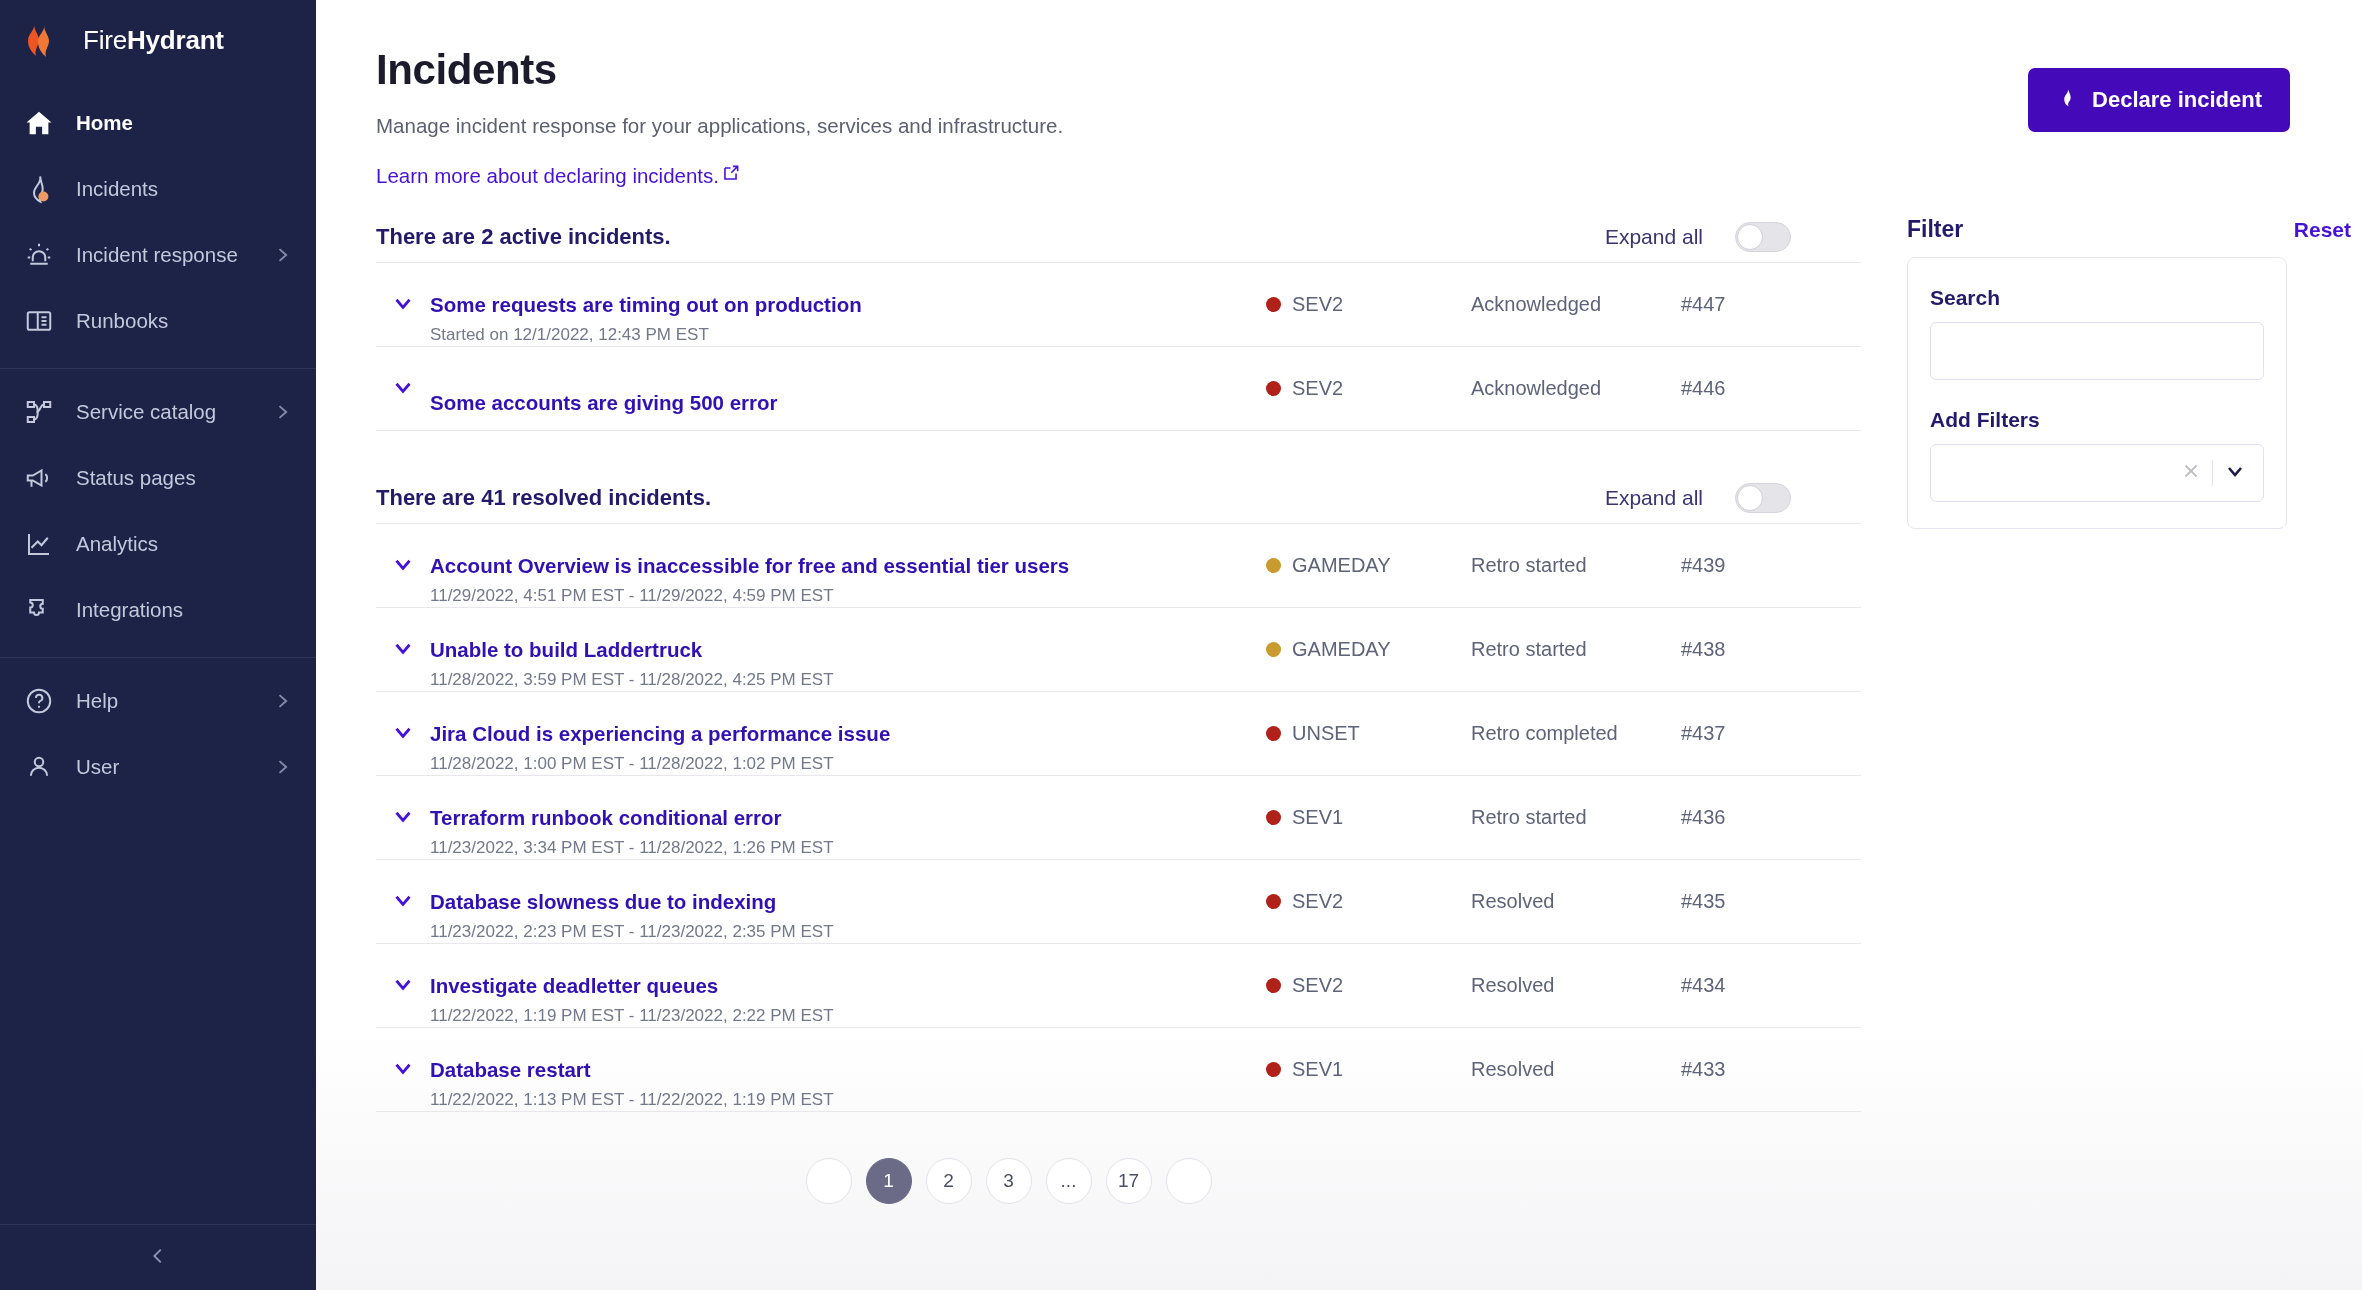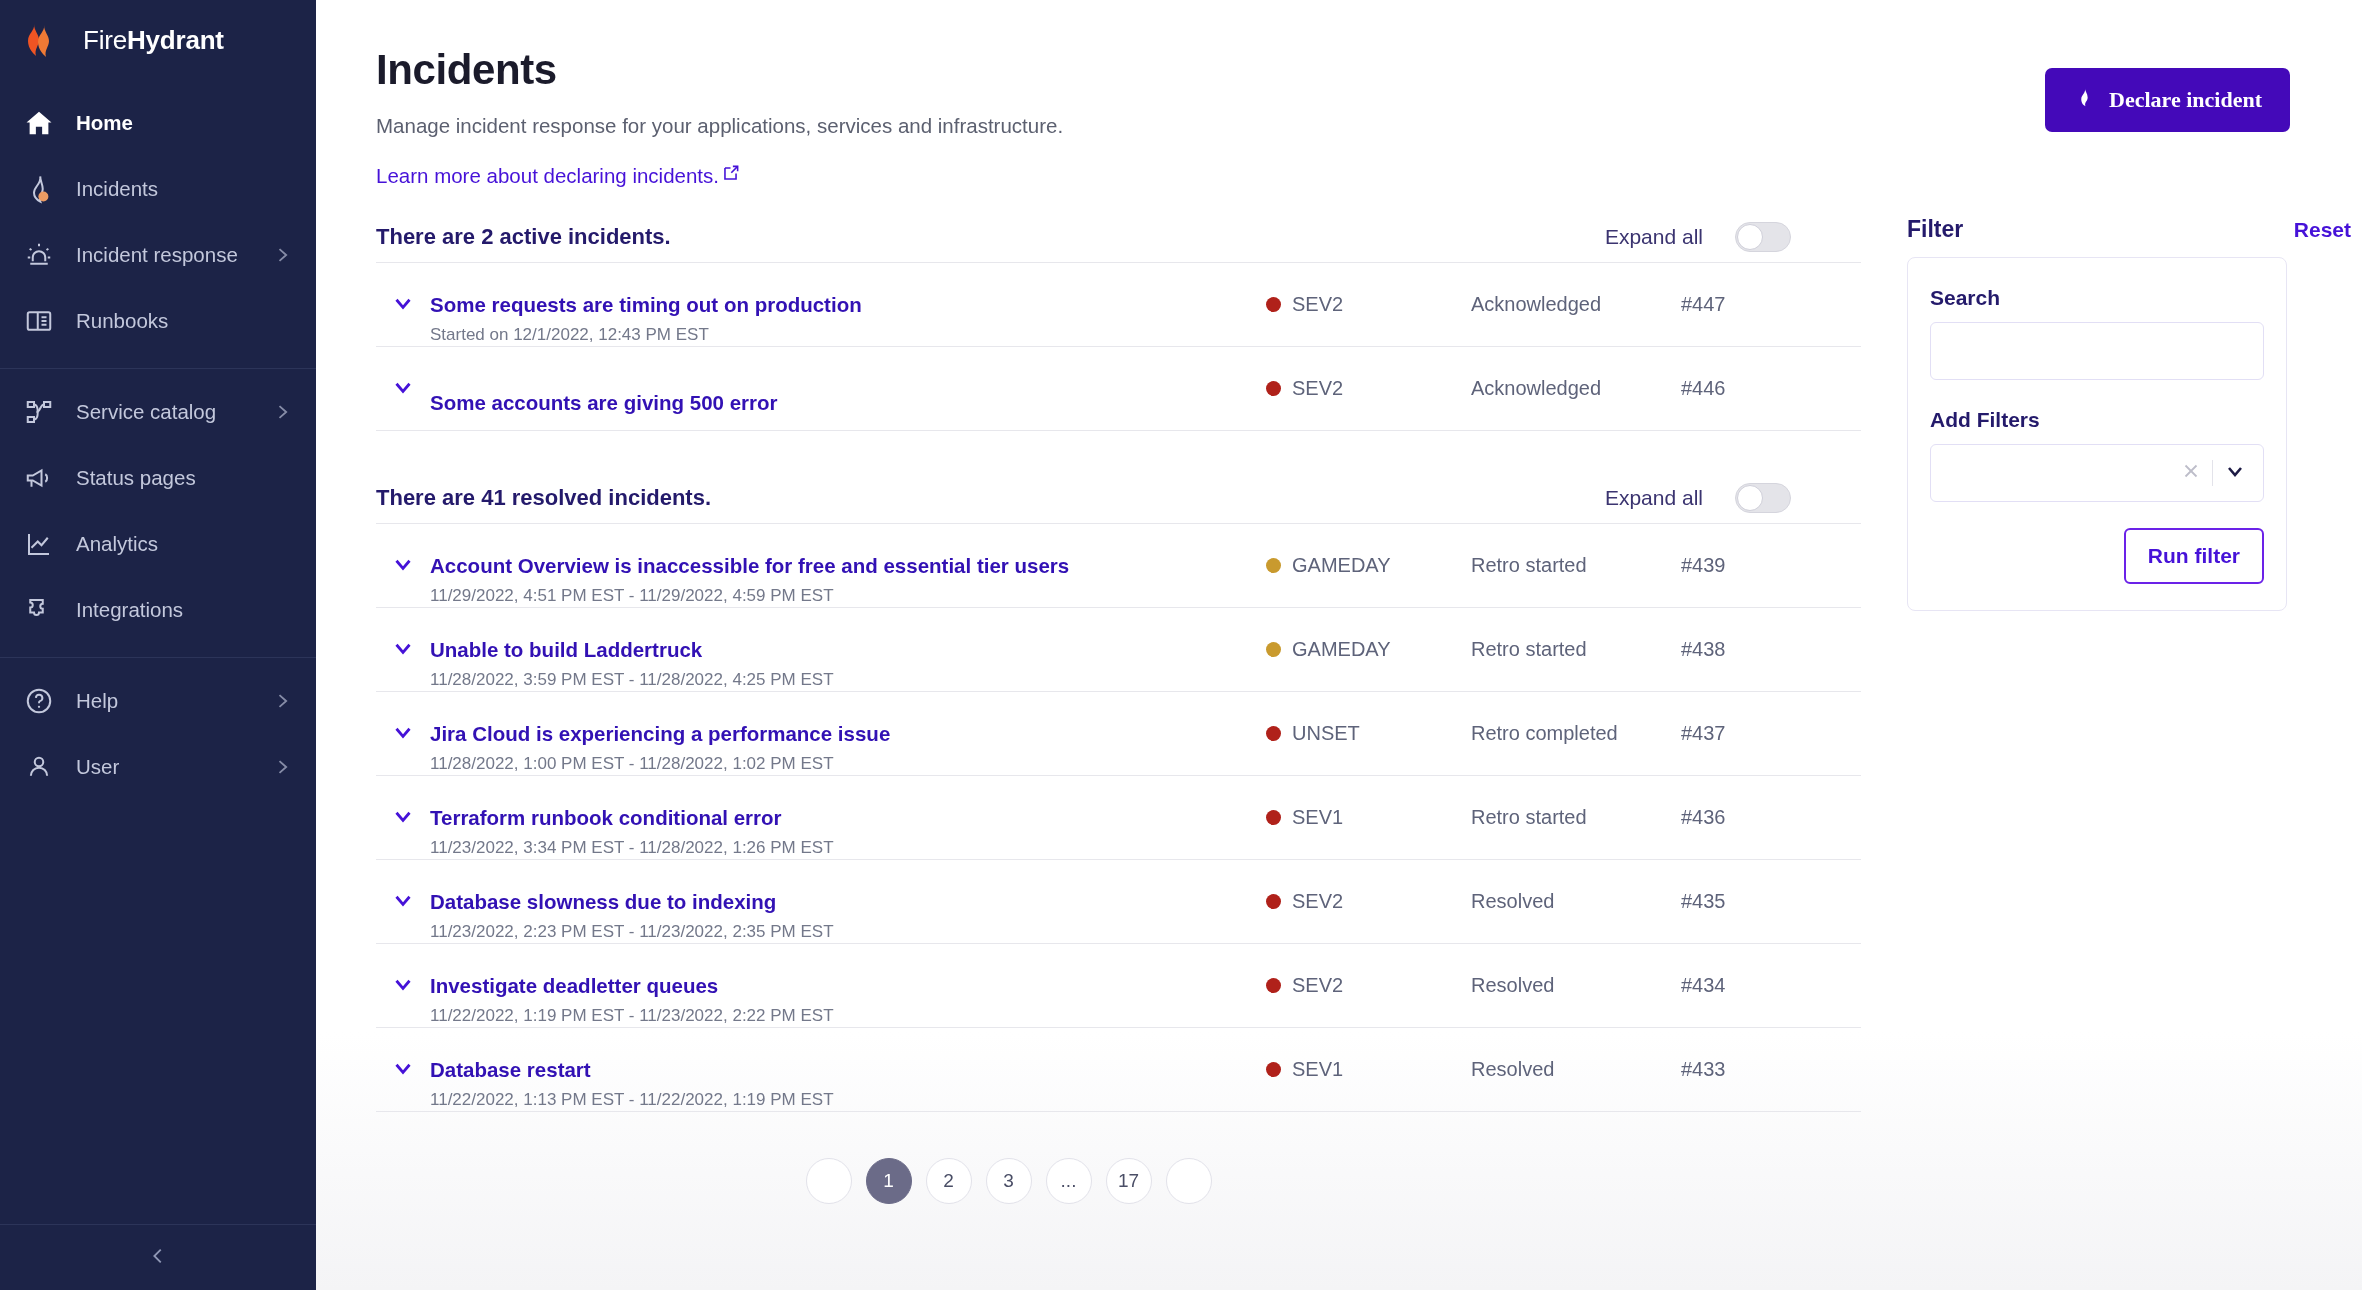--- a/index.html
+++ b/index.html
@@ -142,21 +142,21 @@
     border-radius: 6px; padding: 14px 22px; font-size: 21px; font-weight: 700;
     font-family: "Liberation Sans", sans-serif; cursor: pointer;
   }
 
   
   .declare-wrap { position: absolute; top: 68px; right: 72px; }
   .btn-declare {
     display: inline-flex; align-items: center; gap: 14px;
     background: #4409b9; color: #ffffff; border: none; border-radius: 7px;
     padding: 18px 28px; font-size: 22px; font-weight: 700;
-    font-family: Liberation Serif, serif; cursor: pointer;
+    font-family: Liberation Sans, sans-serif; cursor: pointer;
   }
 </style>
 </head>
 <body>
 
 <div class="app">
 
   <aside class="sidebar">
 
     <div class="brand">
@@ -549,21 +549,18 @@
                   <line x1="18" y1="6" x2="6" y2="18"></line>
                 </svg>
             </span>
             <span class="fl-sep"></span>
             <span>
               <svg width="24" height="24" viewBox="0 0 24 24" fill="none" stroke="#1d1b45" stroke-width="2.6">
                   <polyline points="6,9 12,16 18,9"></polyline>
                 </svg>
             </span>
           </div>
-          <div class="fl-actions">
-            <button class="btn-run">Run filter</button>
-          </div>
         </div>
       </aside>
 
     </div>
   </main>
 </div>
 
 </body></html>

